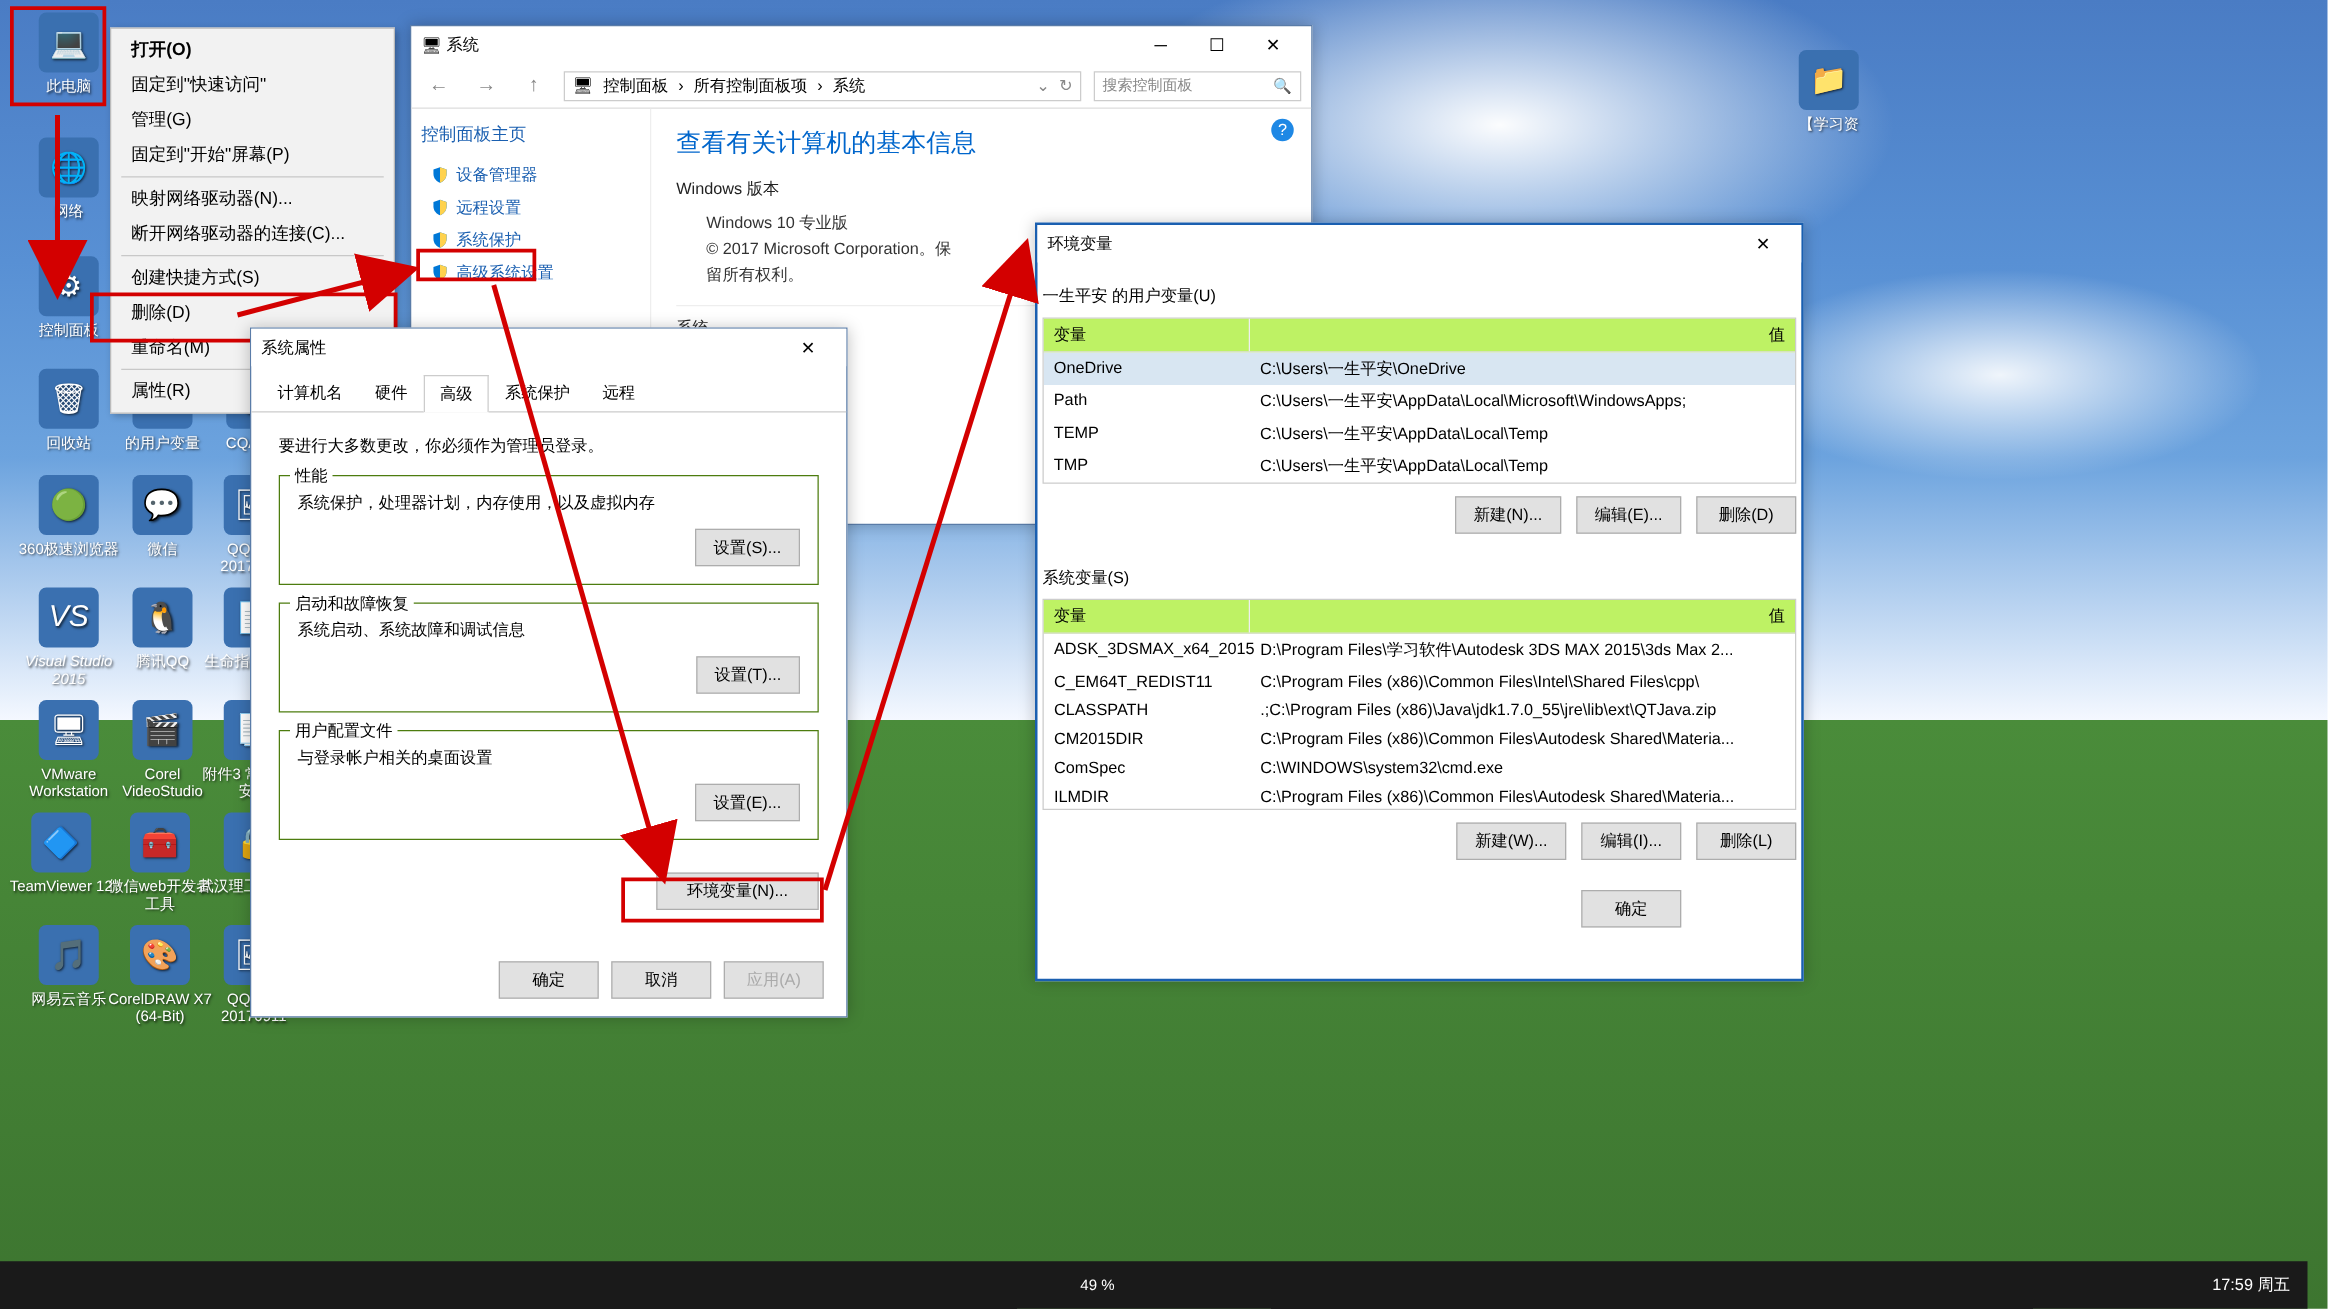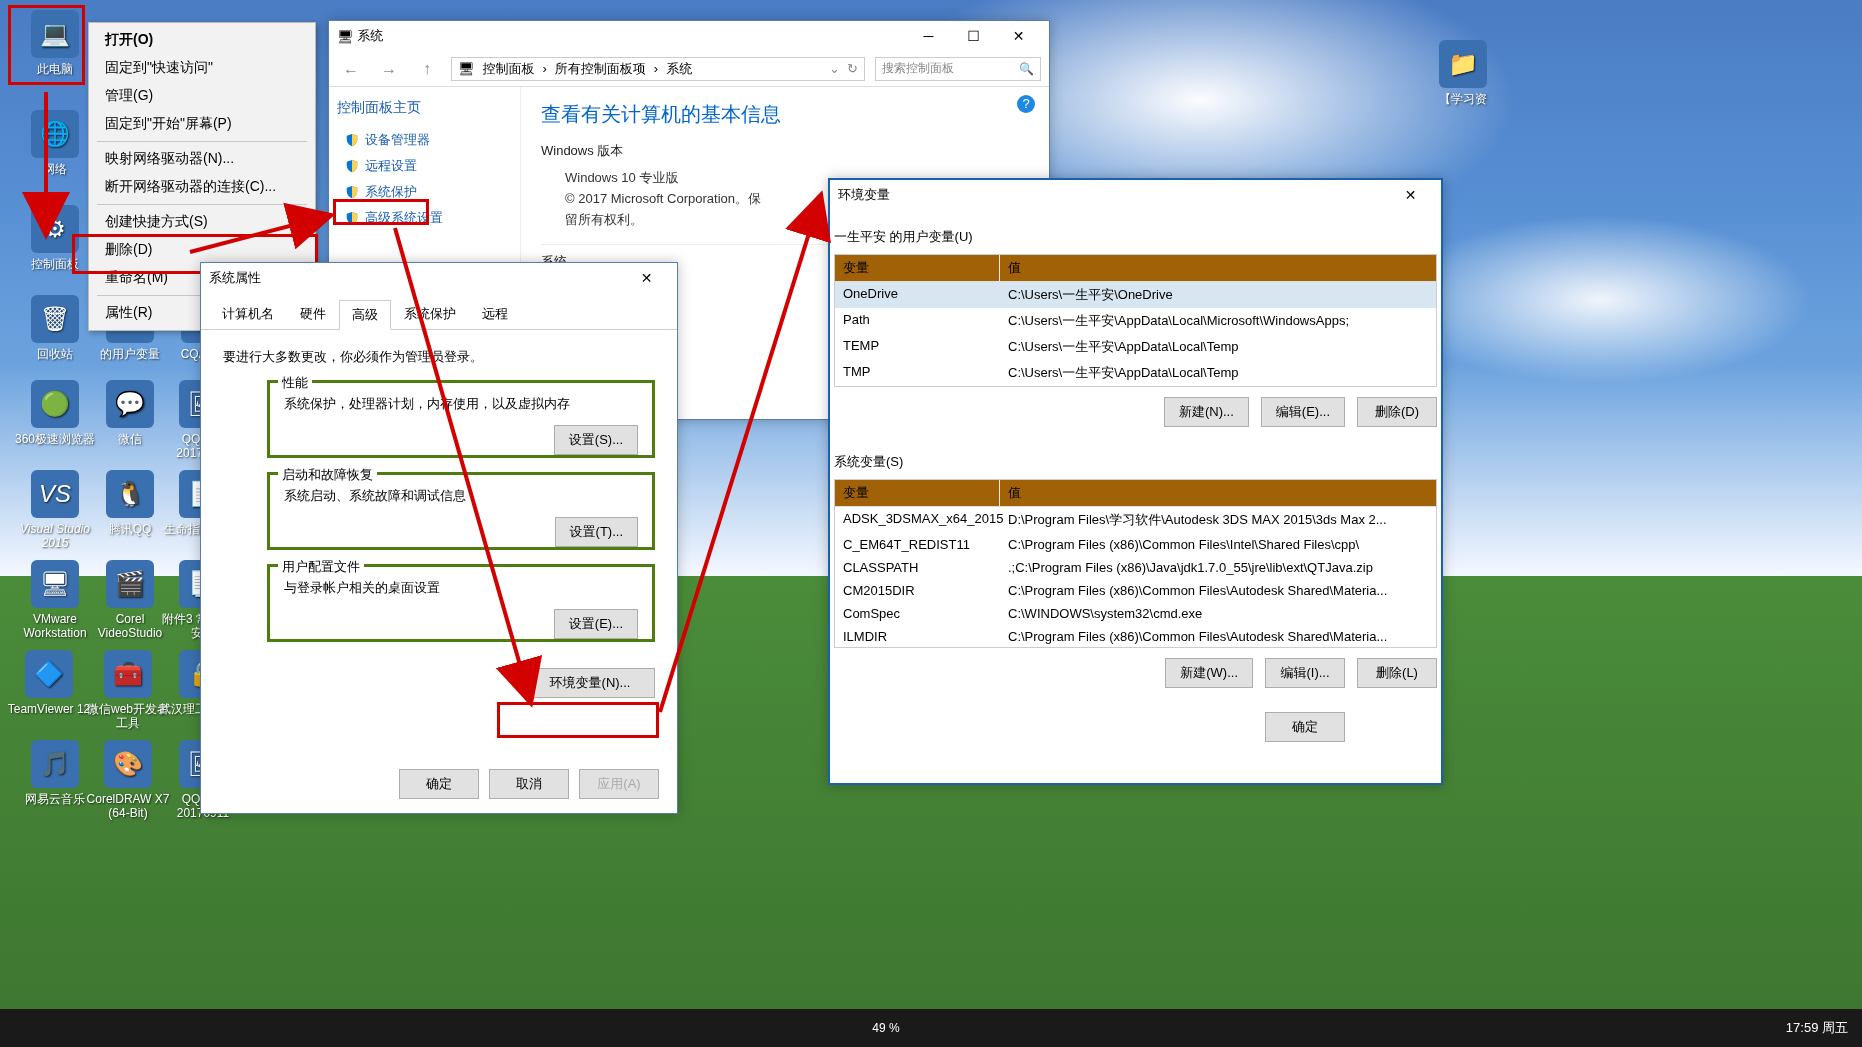--- a/index.html
+++ b/index.html
@@ -83,45 +83,45 @@
 .sys-inner { padding-left:24px; color:#333; line-height:1.6; }
 .winlogo { position:absolute; right:30px; top:150px; font-size:60px; color:#0078d7; font-family:sans-serif; }
 .help-q { position:absolute; right:14px; top:74px; width:18px;height:18px;border-radius:9px;background:#1e88e5;color:#fff;text-align:center;line-height:18px;font-size:13px; }
 
 
 .sysprop-win { left:200px; top:262px; width:478px; height:552px; }
 .tabs { display:flex; border-bottom:1px solid #ccc; padding-left:8px; margin-top:6px; }
 .tab { padding:5px 12px; font-size:13px; border:1px solid transparent; cursor:pointer; }
 .tab.active { border:1px solid #ccc; border-bottom:1px solid #fff; background:#fff; position:relative; top:1px; }
 .sysprop-body { padding:18px 22px; font-size:13px; }
-.group { border:3px solid #4d7c0f; padding:12px 14px 0; margin-top:14px; position:relative;margin-left:44px; }
+.group { border:1px solid #4d7c0f; padding:12px 14px 14px; margin-top:14px; position:relative; }
 .group-lab { position:absolute; top:-9px; left:8px; background:#fff; padding:0 4px; }
 .btn { display:inline-block; min-width:80px; padding:5px 14px; border:1px solid #adadad; background:#e1e1e1; text-align:center; cursor:pointer; font-size:13px; }
 .btn-row { text-align:right; margin-top:12px; }
 .env-btn-highlight { position:absolute; left:497px; top:702px; width:162px; height:36px; border:3px solid #d30000; }
 .dlg-btns { position:absolute; bottom:14px; right:18px; display:flex; gap:10px; }
 
 
 .env-win { left:828px; top:178px; width:615px; height:607px; border:2px solid #1a5fb0; }
 .env-body { padding:18px 4px; font-size:13px; }
 .var-table { border:1px solid #ccc; margin-top:8px; }
-.var-head { display:flex; background:#a16207; border-bottom:1px solid #ddd; }
+.var-head { display:flex; background:#bef264; border-bottom:1px solid #ddd;justify-content:space-between; }
 .var-head div { padding:4px 8px; font-size:13px; }
 .var-head div:first-child{ width:165px; border-right:1px solid #eee; }
 .var-rows { max-height:120px; overflow:hidden; }
 .var-row { display:flex; padding:2px 0; cursor:pointer; }
 .var-row div { padding:2px 8px; font-size:13px; }
 .var-row div:first-child { width:165px; }
 .var-row div:last-child{ flex:1; white-space:nowrap; overflow:hidden; text-overflow:ellipsis; }
 .var-row.sel { background:#d8e6f2; }
 .btn-set { display:flex; gap:12px; justify-content:flex-end; margin-top:10px; }
 .sysvar-box .var-rows { max-height:140px; overflow-y:scroll; }
 
 
-.taskbar { position:absolute; bottom:0; left:0; right:0; height:38px; background:#1a1a1a; display:flex; align-items:center; }
+.taskbar { position:absolute; bottom:0; left:0; right:16px; height:38px; background:#1a1a1a; display:flex; align-items:center; }
 .clock { margin-left:auto; color:#fff; padding:0 14px; font-size:13px; text-align:center; line-height:1.2; }
 .batt { color:#fff; font-size:12px; padding:0 8px; }
 
 
 .arrow-svg { position:absolute; pointer-events:none; }
 
 </style>
 </head>
 <body>
 

